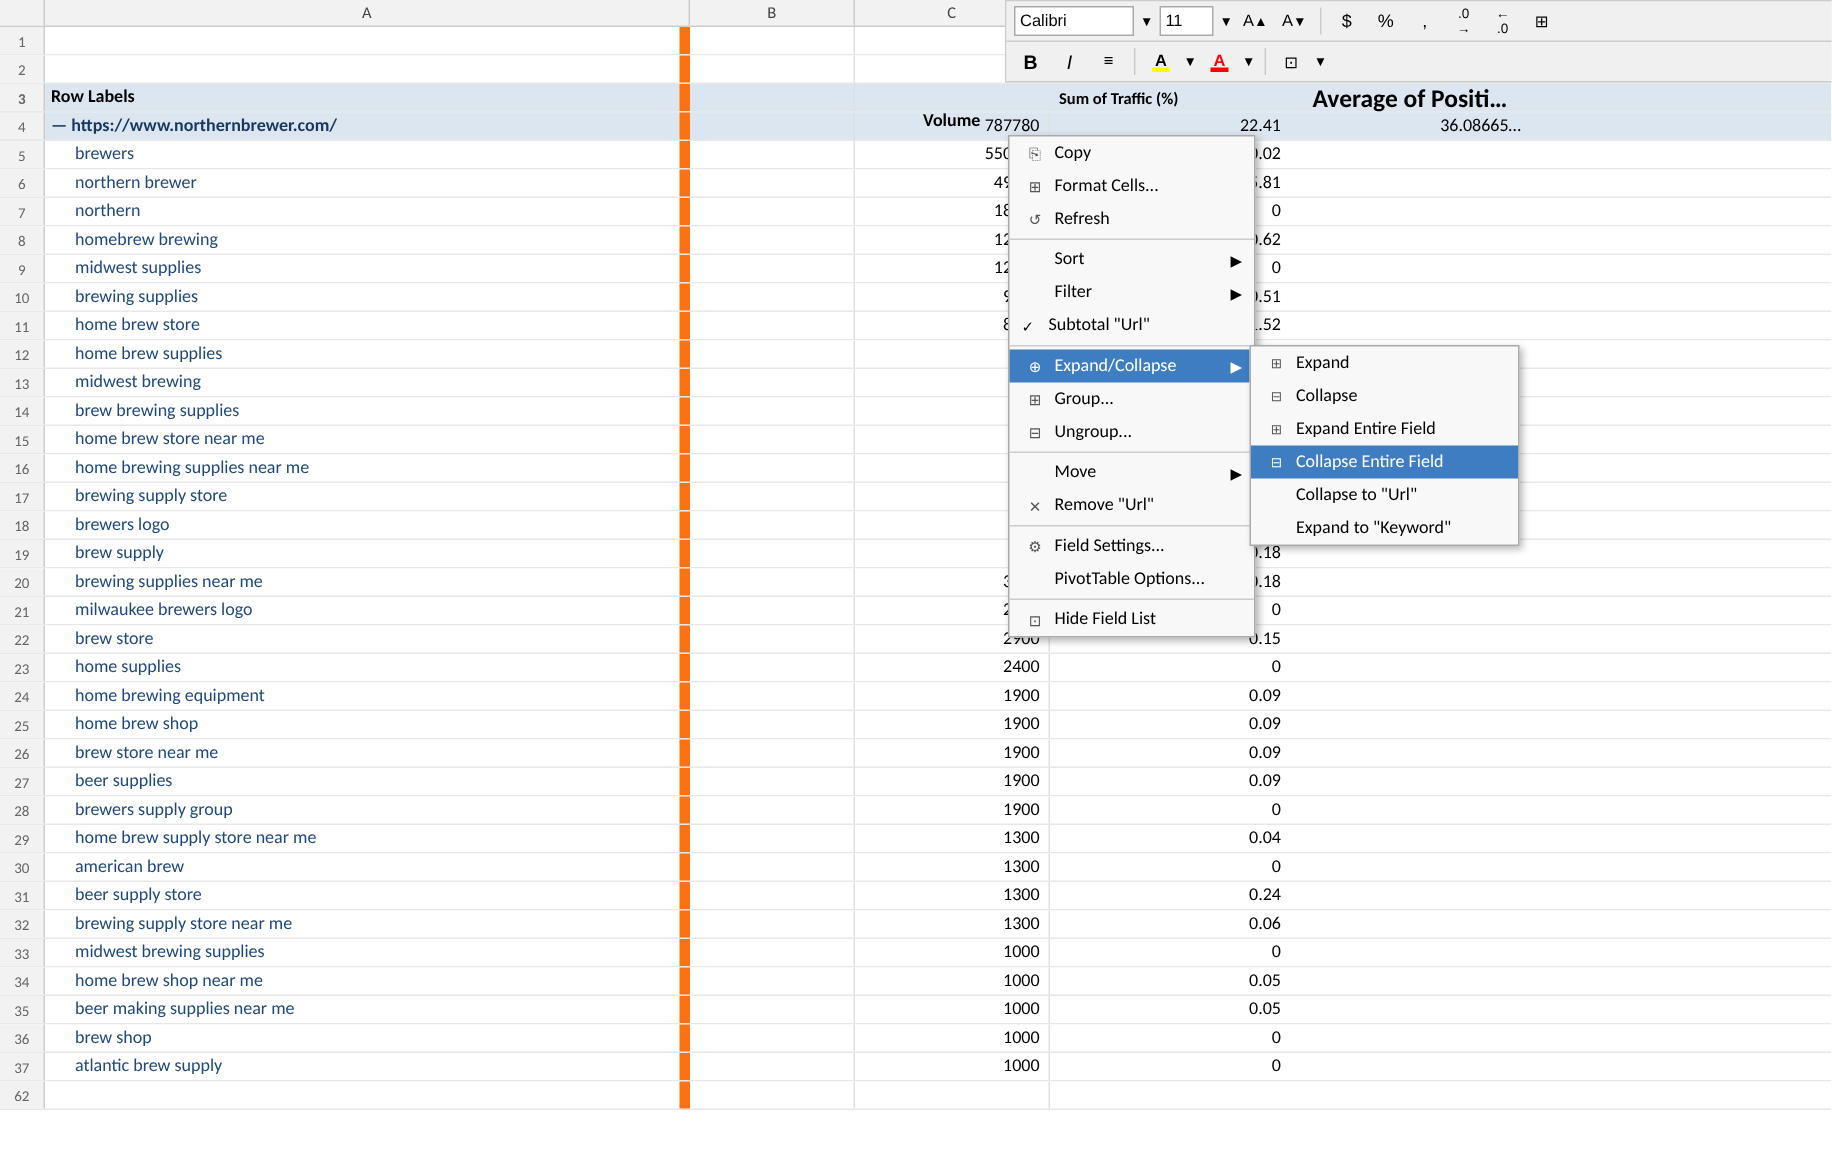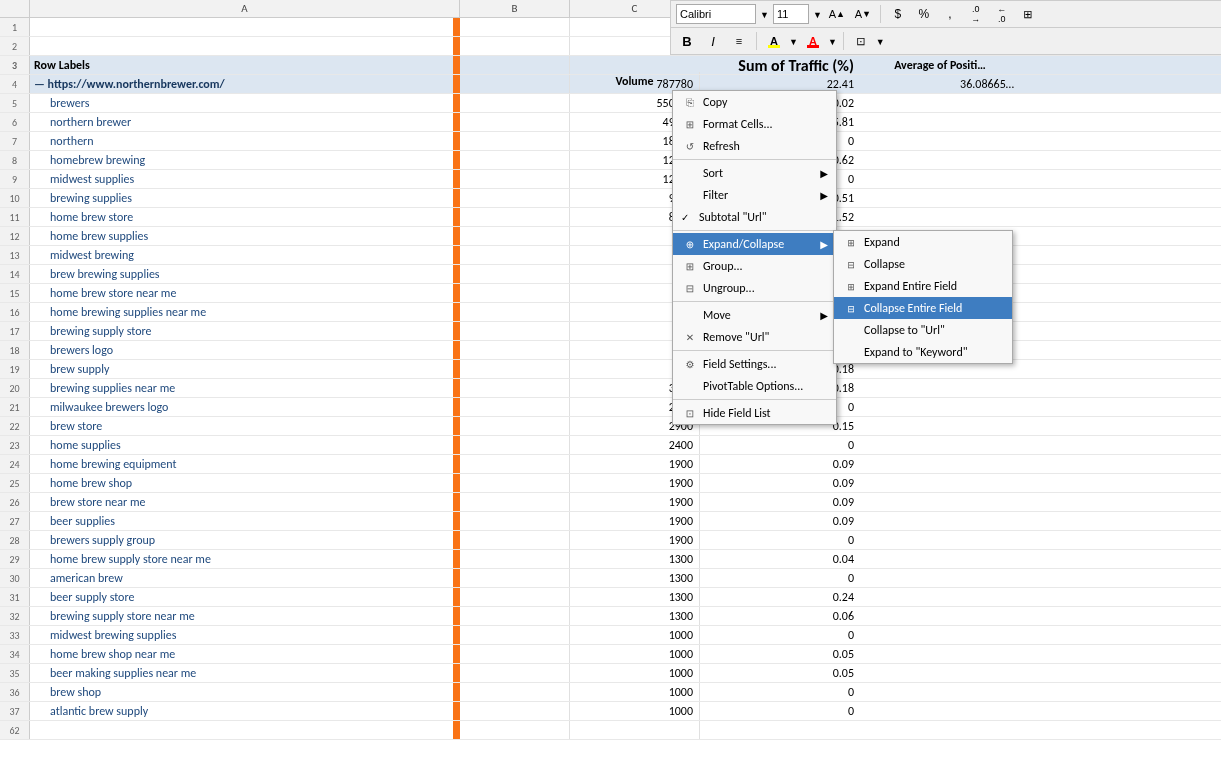--- a/index.html
+++ b/index.html
@@ -255,22 +255,22 @@
           <div class="cell-a"></div>
           <div class="cell-b"></div>
           <div class="cell-c"></div>
           <div class="cell-d"></div>
         </div>
         <div class="data-row header-row">
           <div class="row-num">3</div>
           <div class="cell-a" style="font-weight: bold;"><strong>Row Labels</strong></div>
           <div class="cell-b"></div>
           <div class="cell-c" style="font-weight: bold; text-align: center; margin-top: 16px;">Volume</div>
-          <div class="cell-d" style="font-weight: bold; text-align: right; font-size: 16px;">Sum of Traffic (%)</div>
-          <div class="cell-d" style="font-weight: bold; text-align: center; font-size: 12px;">Average of Positi…</div>
+          <div class="cell-d" style="font-weight: bold; text-align: left; font-size: 11px;">Sum of Traffic (%)</div>
+          <div class="cell-d" style="font-weight: bold; text-align: center; font-size: 17px;">Average of Positi…</div>
         </div>
         <div class="data-row url-row">
           <div class="row-num">4</div>
           <div class="cell-a"><span class="url-link">— https://www.northernbrewer.com/</span></div>
           <div class="cell-b"></div>
           <div class="cell-c">787780</div>
           <div class="cell-d">22.41</div>
           <div class="cell-d">36.08665…</div>
         </div>
         <div class="data-row">

